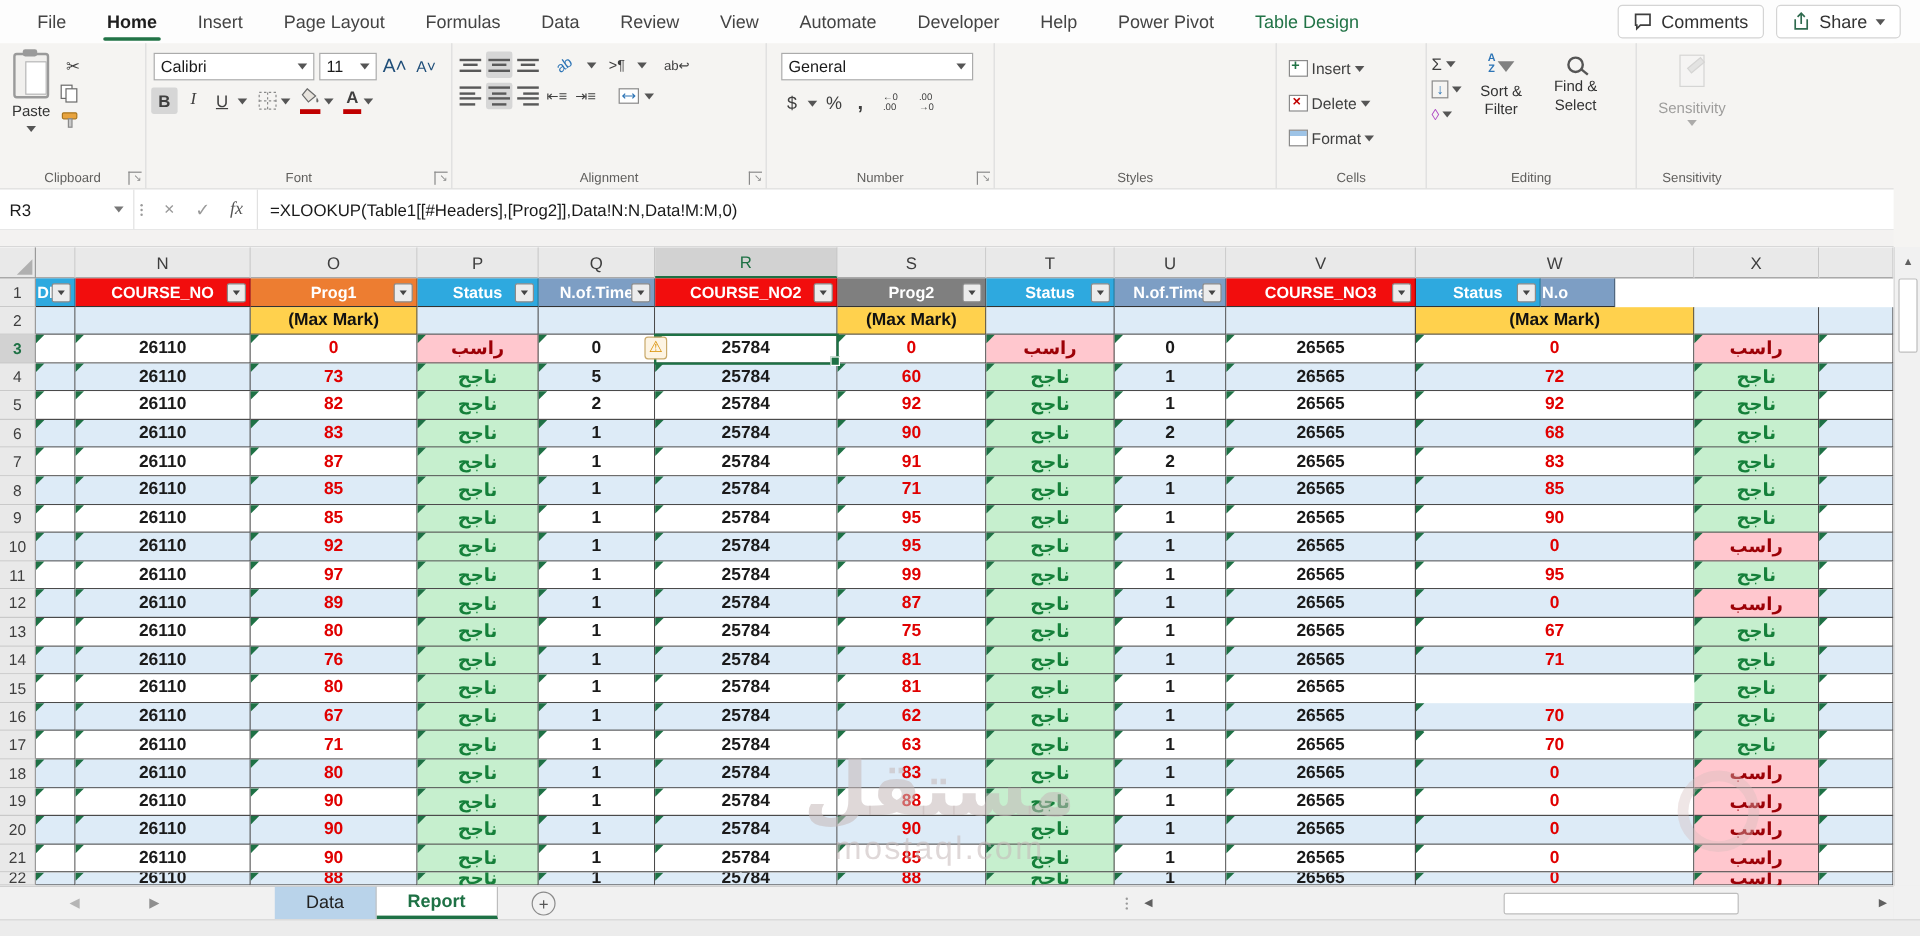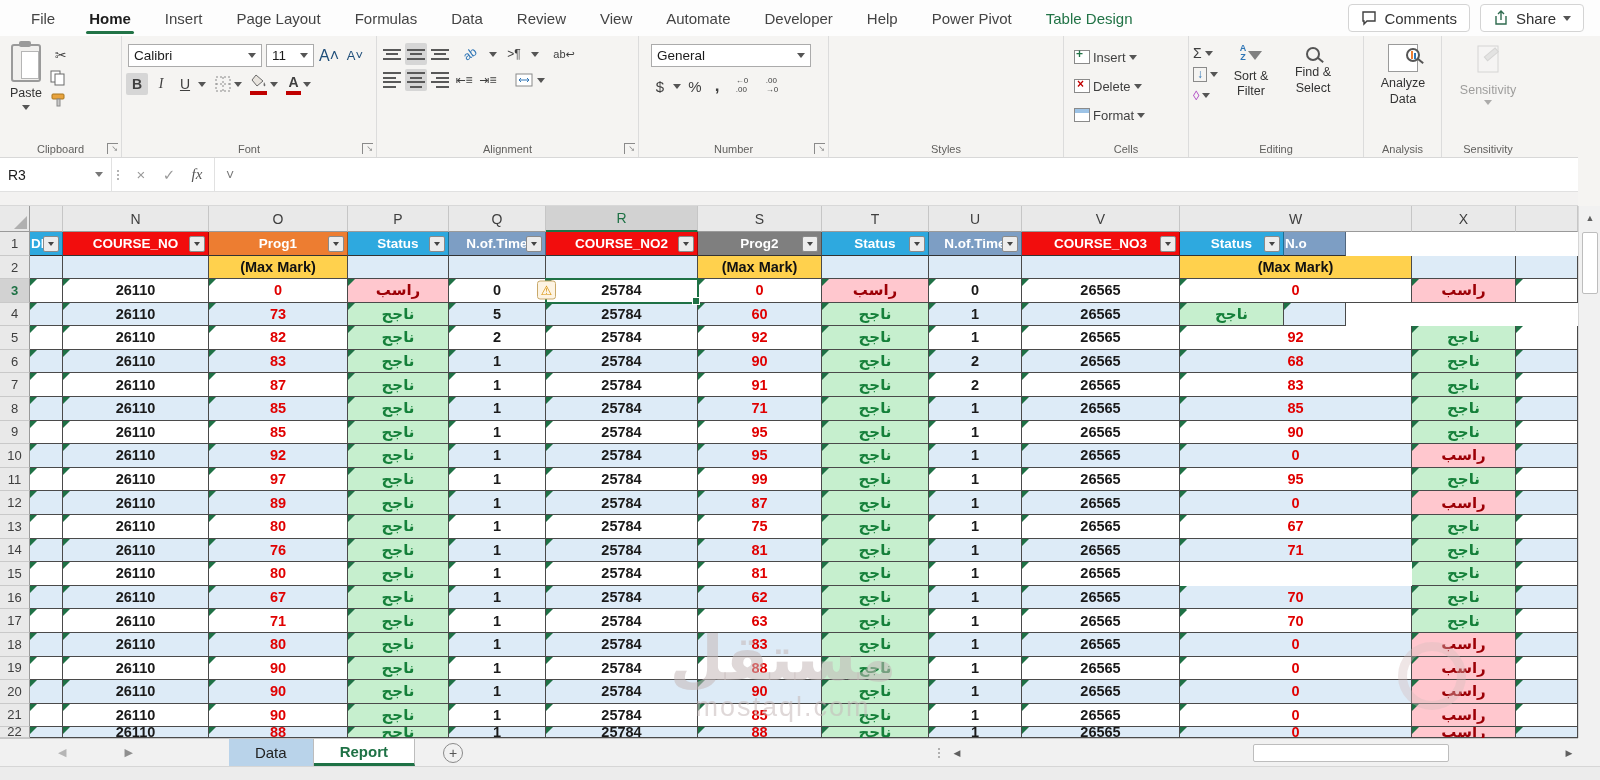--- a/index.html
+++ b/index.html
@@ -418,32 +418,20 @@
           <span>Sort &amp; Filter</span>
         </div>
         <div class="bigbtn" style="width:58px">
           <span class="bb-ic mag" style="margin-top:3px"></span>
           <span>Find &amp; Select</span>
         </div>
       </div>
       <div class="rg-label"><span>Editing</span></div>
     </div>
 
-    <div class="rg" style="width:78px">
-      <div class="bigbtn" style="width:70px">
-        <span class="bb-ic" style="position:relative">
-          <span class="grid-ic" style="display:block"></span>
-          <span class="mag" style="position:absolute;right:-2px;top:4px;background:#fff"></span>
-          <span style="position:absolute;right:2px;top:9px;width:2px;height:6px;background:#2e75b6"></span>
-          <span style="position:absolute;right:5px;top:7px;width:2px;height:8px;background:#ed7d31"></span>
-        </span>
-        <span>Analyze Data</span>
-      </div>
-      <div class="rg-label"><span>Analysis</span></div>
-    </div>
 
     <div class="rg" style="width:92px;border-right:none">
       <div class="bigbtn dim" style="width:84px">
         <span class="bb-ic"><svg width="26" height="30" viewBox="0 0 26 30">
               <rect x="3" y="2" width="20" height="26" fill="#f5f5f5" stroke="#b0b0b0"></rect>
               <rect x="9" y="8" width="14" height="5" transform="rotate(-40 16 10)" fill="#cfcfcf" stroke="#b0b0b0"></rect>
             </svg></span>
         <span>Sensitivity</span>
         <span class="car" style="margin-top:2px"></span>
       </div>
@@ -462,20 +450,23 @@
     </div>
     <div class="fdots">
         <b></b>
         <b></b>
         <b></b>
       </div>
     <div class="fbtns">
       <span class="fbtn">×</span>
       <span class="fbtn">✓</span>
       <span class="fbtn fx">fx</span>
+    </div>
+    <div class="ftext">
+      <span>=XLOOKUP(Table1[[#Headers],[Prog2]],Data!N:N,Data!M:M,0)</span>
     </div>
     <div class="fcol">˅</div>
   </div>
   <div class="gapstrip"></div>
 
   <div class="gridwrap">
     <div class="grow letters" id="letters">
         <div class="corner"></div>
         <div class="lcell" style="width: 33px;"></div>
         <div class="lcell" style="width: 146px;">N</div>
@@ -601,20 +592,21 @@
           <div class="cell tri" style="width: 33px;"></div>
           <div class="cell tri" style="width: 146px;">26110</div>
           <div class="cell tri red" style="width: 139px;">73</div>
           <div class="cell tri good" style="width: 101px;">ناجح</div>
           <div class="cell tri" style="width: 97px;">5</div>
           <div class="cell tri" style="width: 152px;">25784</div>
           <div class="cell tri red" style="width: 124px;">60</div>
           <div class="cell tri good" style="width: 107px;">ناجح</div>
           <div class="cell tri" style="width: 93px;">1</div>
           <div class="cell tri" style="width: 158px;">26565</div>
+          <div class="cell tri red" style="width: 232px;">72</div>
           <div class="cell tri good" style="width: 104px;">ناجح</div>
           <div class="cell tri" style="width: 62px;"></div>
         </div>
         <div class="grow drow">
           <div class="rowhead">5</div>
           <div class="cell tri" style="width: 33px;"></div>
           <div class="cell tri" style="width: 146px;">26110</div>
           <div class="cell tri red" style="width: 139px;">82</div>
           <div class="cell tri good" style="width: 101px;">ناجح</div>
           <div class="cell tri" style="width: 97px;">2</div>

